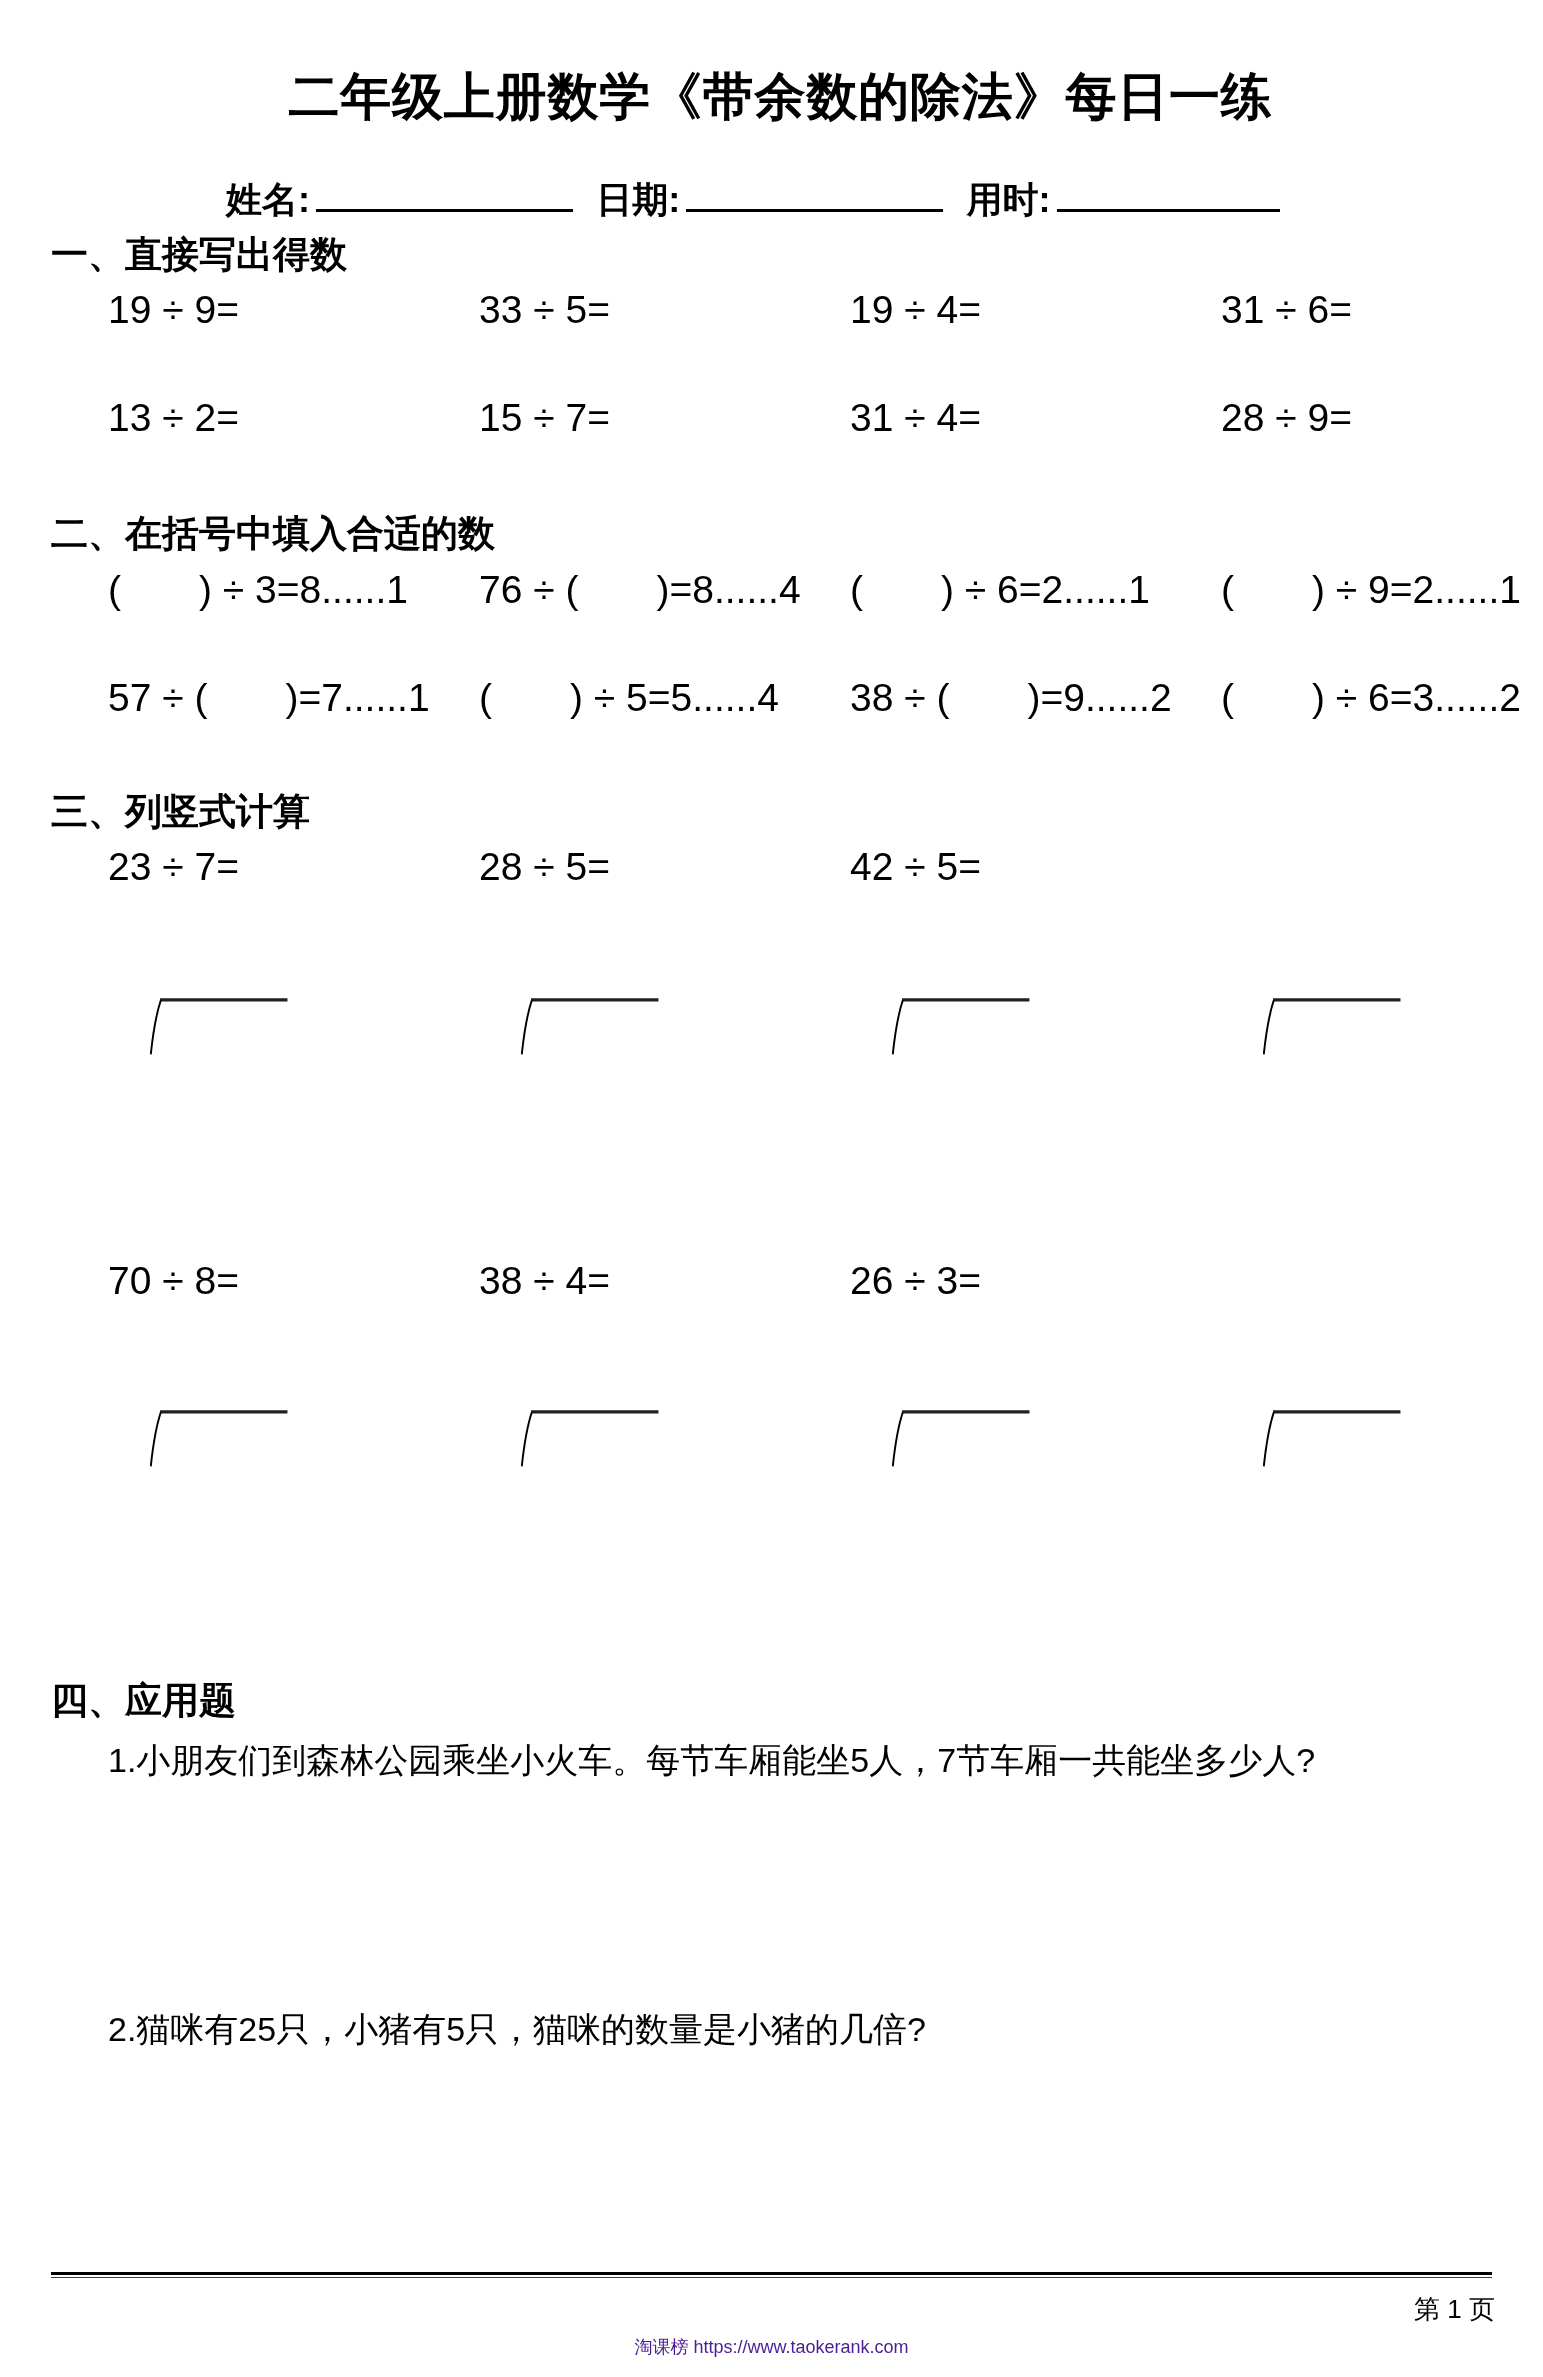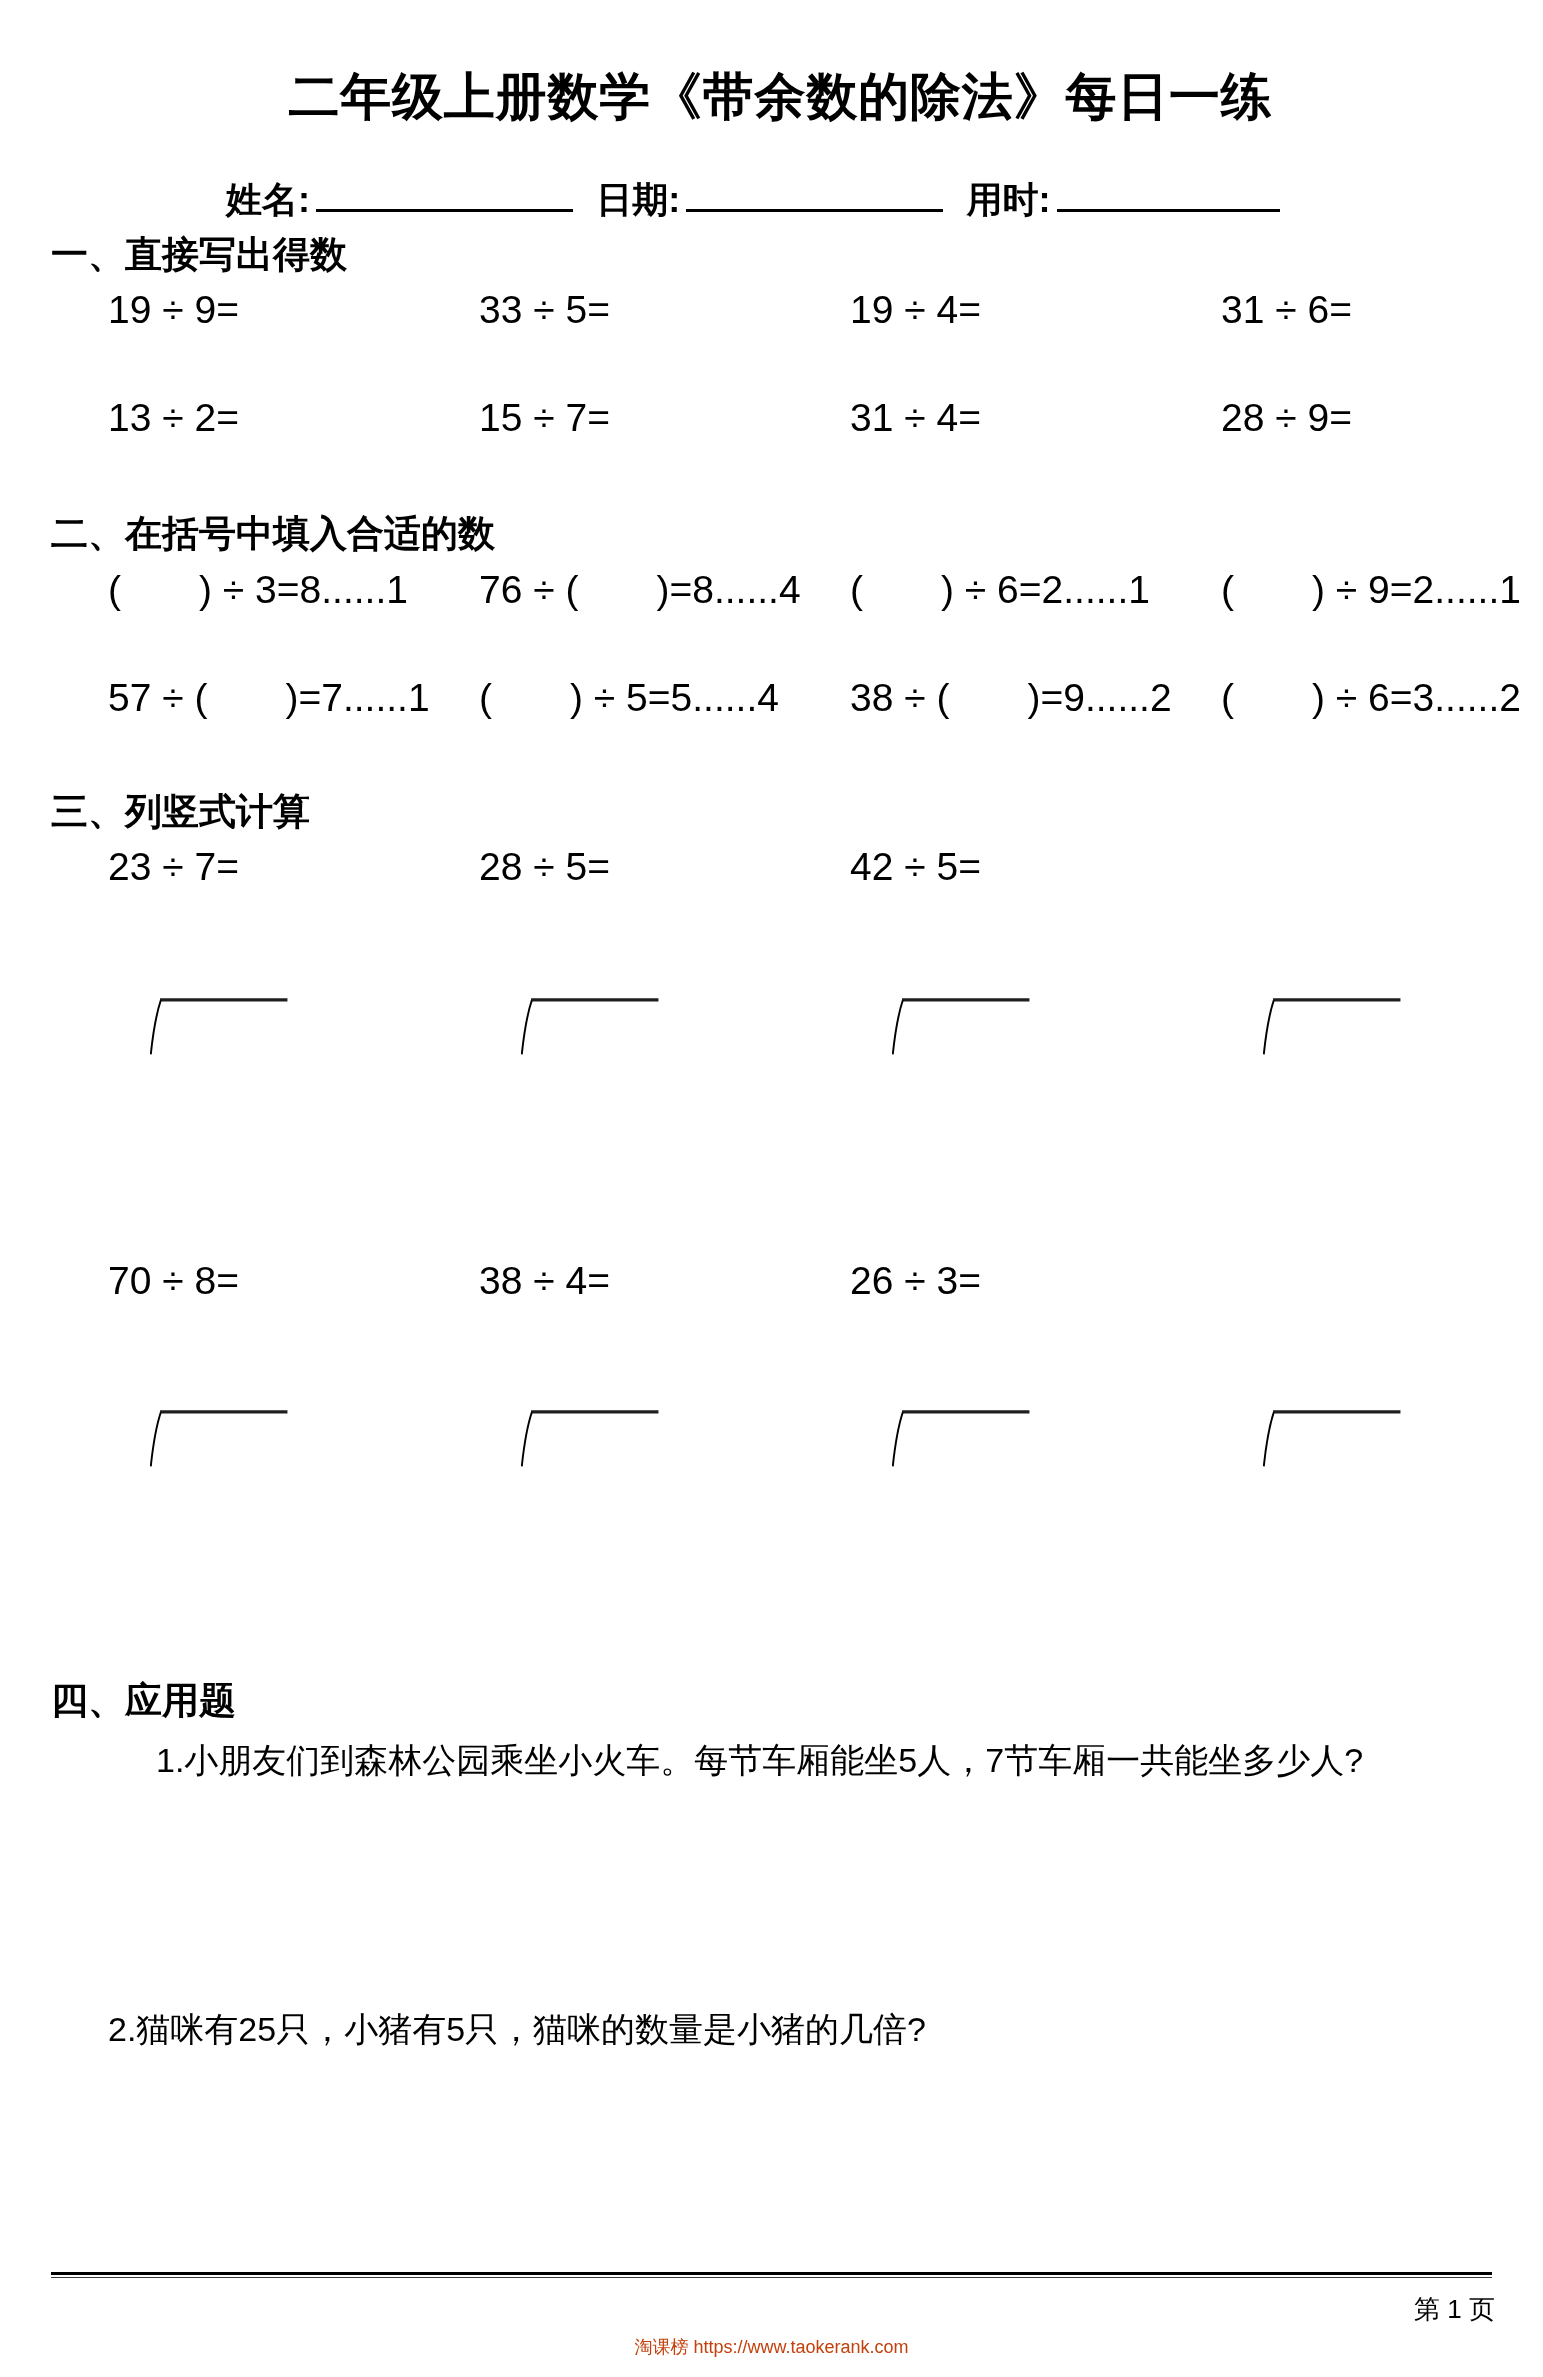--- a/index.html
+++ b/index.html
@@ -76,29 +76,29 @@
     top:2292px; right:48px;
     font-size:26px;
     white-space:nowrap;
     margin-left:45px;
   }
   .watermark{
     position:absolute;
     top:2335px; left:0; width:100%;
     text-align:center;
     font-size:18px;
-    color:#c2410c;
+    color:#4c1d95;
     white-space:nowrap;
   }
   
   .s1-head{top:230px;} .s1-r1{top:289px;} .s1-r2{top:397px;}
   .s2-head{top:509px;} .s2-r1{top:569px;} .s2-r2{top:677px;}
   .s3-head{top:787px;} .s3-r1{top:846px;} .s3-br1{top:997px;}
   .s3-r2{top:1260px;} .s3-br2{top:1409px;}
-  .s4-head{top:1676px;} .s4-p1{top:1738px;margin-left:48px;} .s4-p2{top:2007px;}
+  .s4-head{top:1676px;} .s4-p1{top:1738px;} .s4-p2{top:2007px;}
 </style>
 </head>
 <body>
 
 <div class="sheet">
 
   <h1 class="title">二年级上册数学《带余数的除法》每日一练</h1>
 
   <div class="info-row"><span>姓名:</span><span class="blank"></span><span>日期:</span><span class="blank"></span><span>用时:</span><span class="blank last"></span></div>
 

